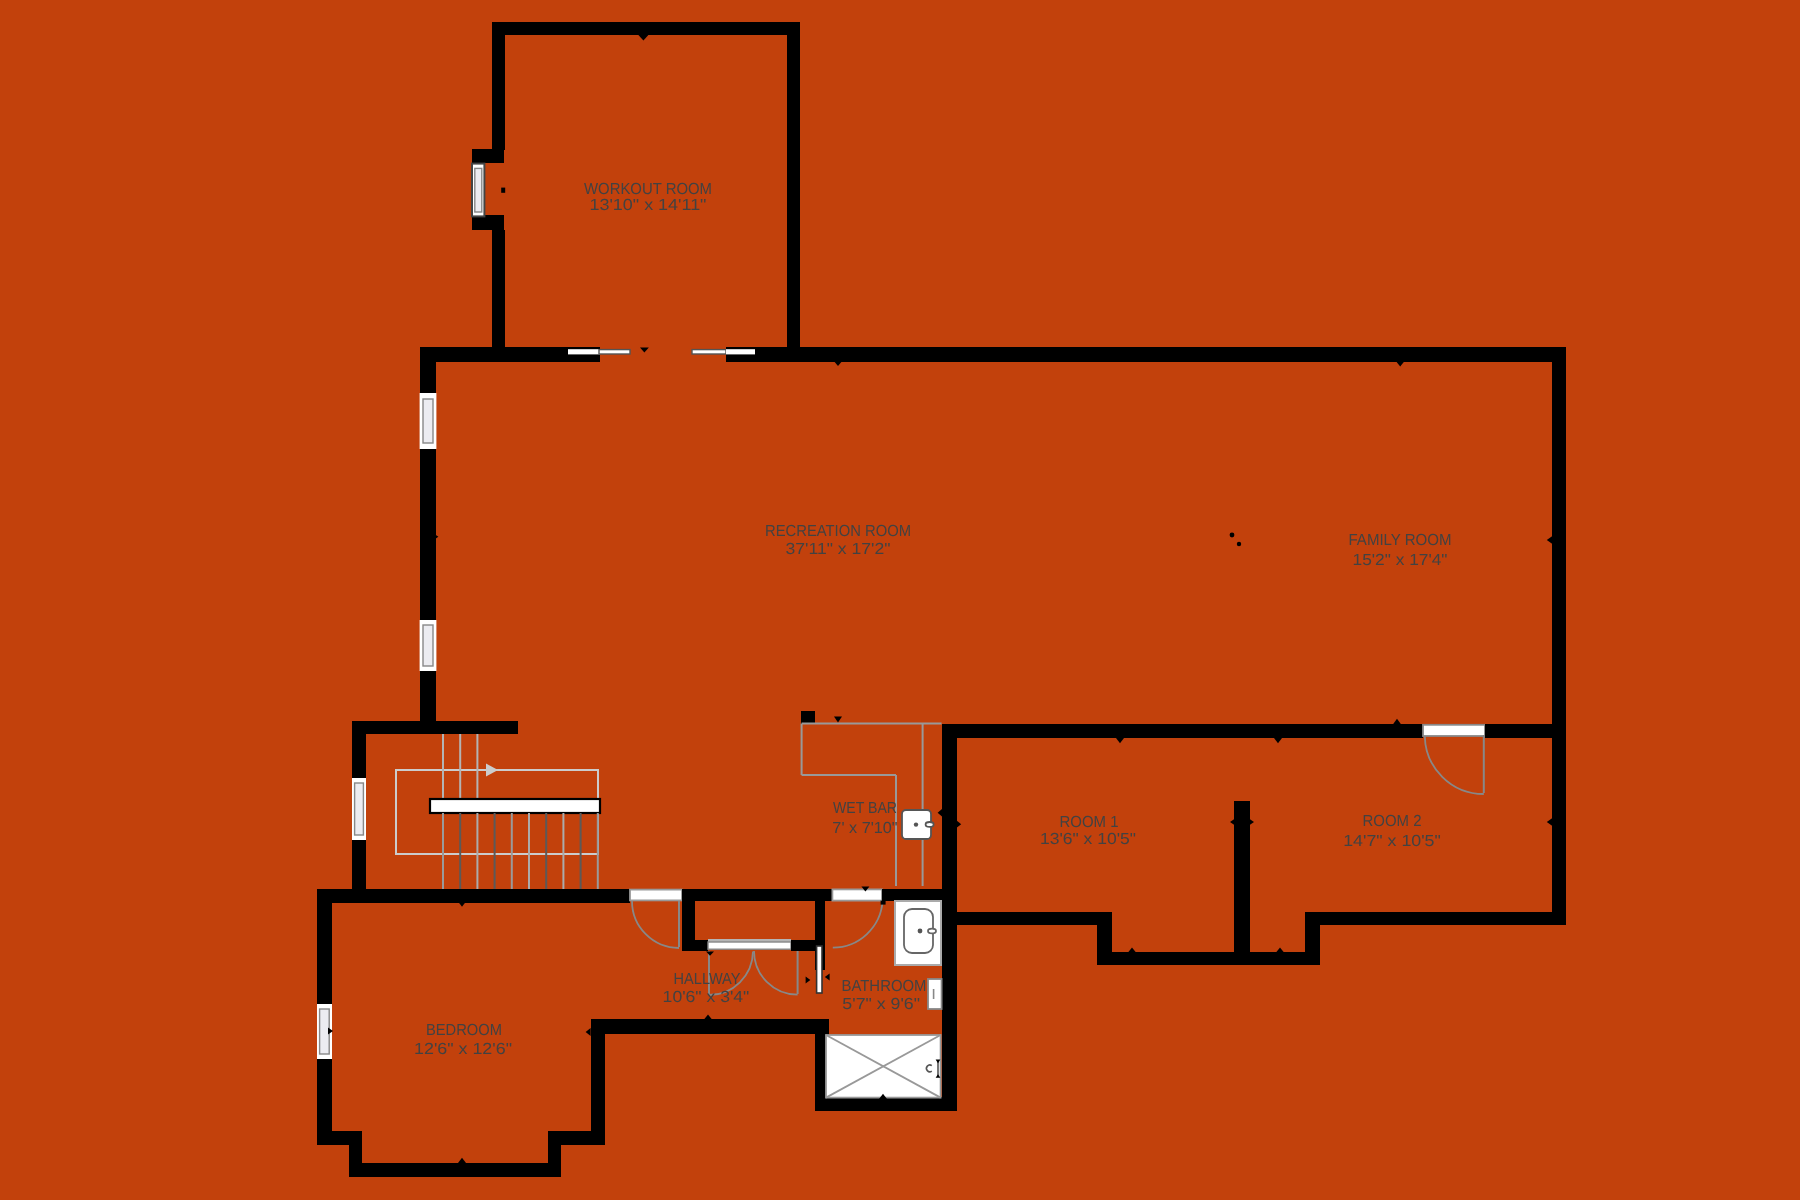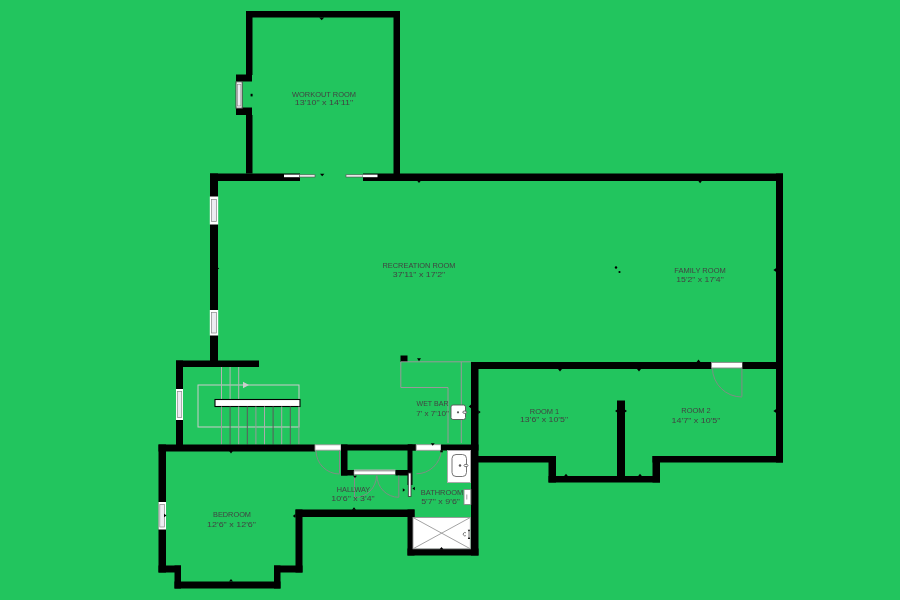--- a/index.html
+++ b/index.html
@@ -1,16 +1,16 @@
 <!DOCTYPE html>
 <html><head>
 <meta charset="utf-8">
 <style>
   html,body{margin:0;padding:0;background:#ffffff;}
-  #plan{position:relative;width:900px;height:600px;background:#22c55e;overflow:hidden;}
+  #plan{position:relative;width:900px;height:600px;background:#c2410c;overflow:hidden;}
   svg{position:absolute;left:0;top:0;}
   text{font-family:"Liberation Sans", sans-serif;fill:#424242;}
 </style>
 </head>
 <body>
 <div id="plan">
 <svg width="900" height="600" viewBox="0 0 900 600">
 
 <g>
 

